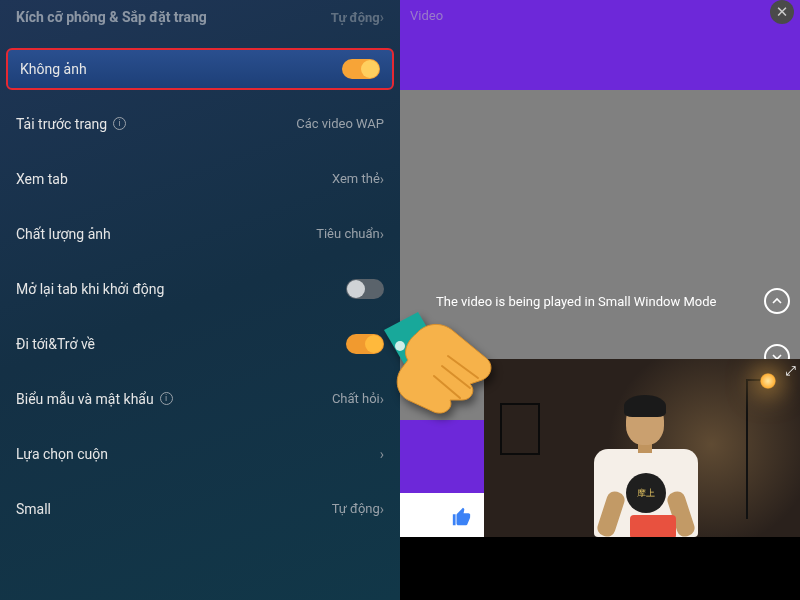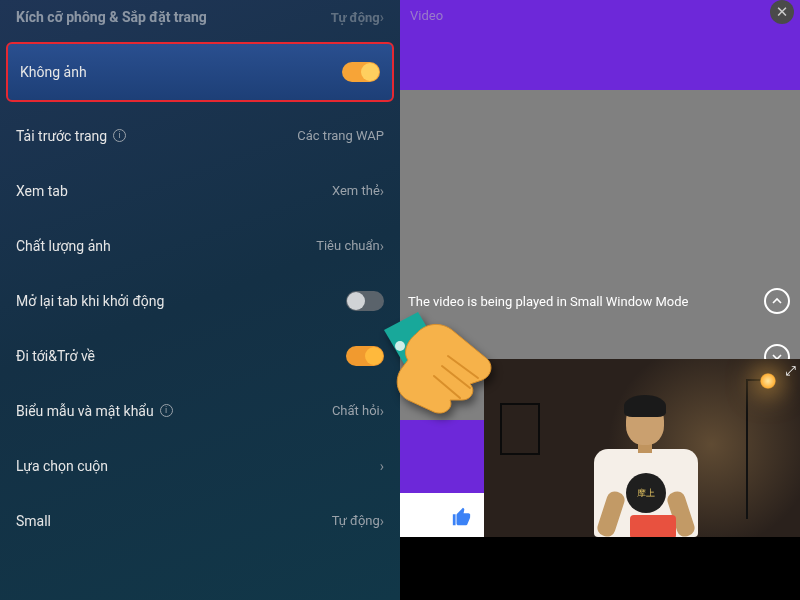--- a/index.html
+++ b/index.html
@@ -26,22 +26,22 @@
     width: 13px; height: 13px; border: 1px solid #9aa2aa; border-radius: 50%;
     display: inline-flex; align-items:center; justify-content:center;
     font-size: 9px; color:#9aa2aa; line-height:1;
   }
 
   
   .row.hi {
     background: linear-gradient(180deg,#2a4f8f 0%, #1d3f77 100%);
     border: 2px solid #e62831;
     border-radius: 6px;
-    margin: 10px 6px 6px 6px;
-    height: 60px;
+    margin: 16px 6px 6px 6px;
+    height: 42px;
     padding: 0 12px;
   }
 
   
   .toggle {
     width: 38px; height: 20px; border-radius: 10px; position: relative;
   }
   .toggle.on { background: #f19a2f; }
   .toggle.on .knob { right: 1px; background:#ffb93c; }
   .toggle.off { background: #5a636b; }
@@ -66,21 +66,21 @@
     display:flex;align-items:center;justify-content:center;color:#ccc;font-size:15px;
     margin-right:-4px; margin-top:-6px;
   }
   .r-gray {
     position:absolute; left:0; right:0; top:90px; height:330px; background:#808080;
   }
   .msg-row{
     position:absolute; left:0; right:10px; top:288px;
     display:flex; align-items:center; justify-content:space-between;
     color:#fff; font-size:13px;
-    padding-left:8px;
+    padding-left:36px;
   }
   .circ-btn{
     width:26px;height:26px;border:2px solid #fff;border-radius:50%;
     display:flex;align-items:center;justify-content:center;
     font-size:12px;color:#fff;
   }
   .circ-btn.down{ position:absolute; right:10px; top:344px; }
 
   
   .white-strip{
@@ -146,21 +146,21 @@
         <div class="toggle hi-on">
           <div class="knob"></div>
         </div>
       </div>
       <div class="row">
         <span class="row-label">
           <span>Tải trước trang</span>
           <span class="info-ic">i</span>
         </span>
         <span class="row-value">
-          <span>Các trang WAP</span>
+          <span>Các video WAP</span>
         </span>
       </div>
       <div class="row">
         <span class="row-label">
           <span>Xem tab</span>
         </span>
         <span class="row-value">
           <span>Xem thẻ</span>
           <span class="chev">›</span>
         </span>

